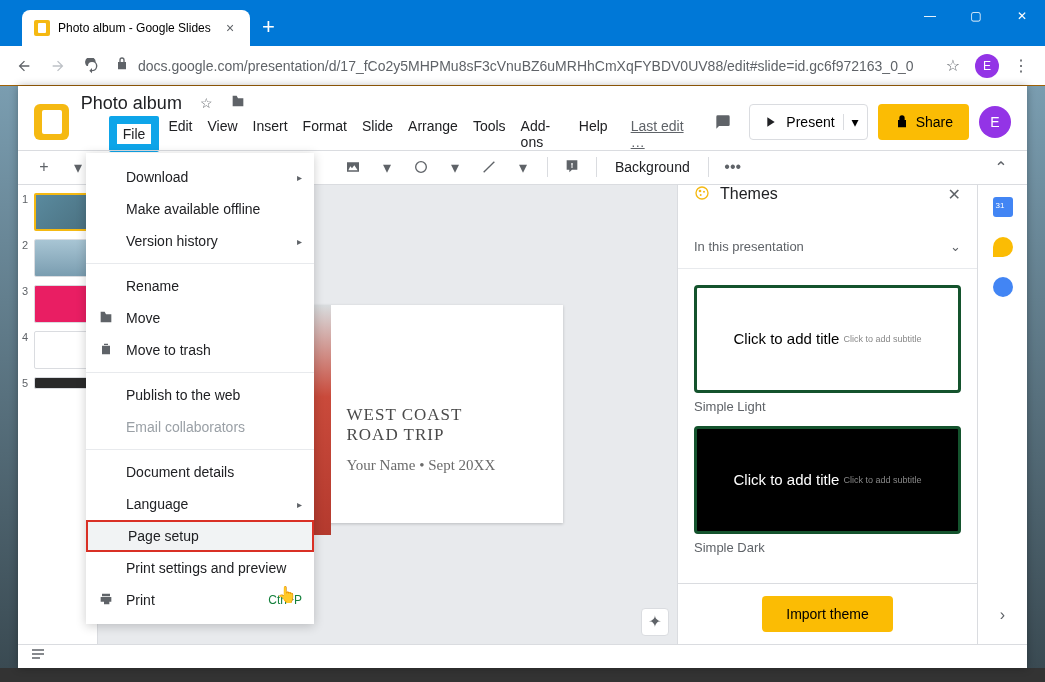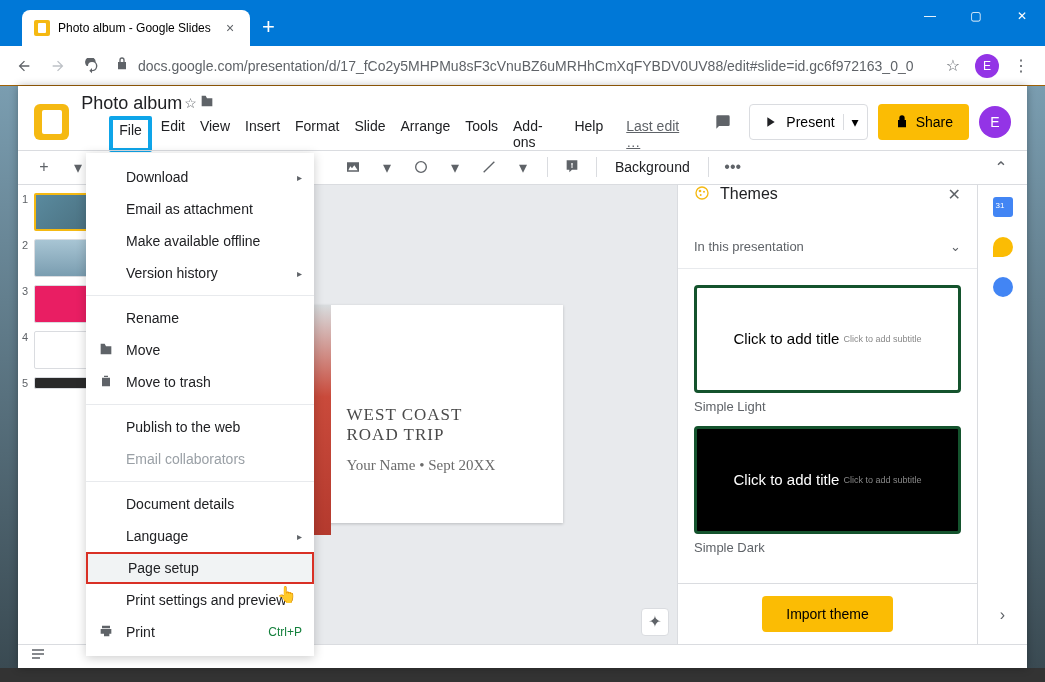--- a/index.html
+++ b/index.html
@@ -16,27 +16,27 @@
 .addressbar { height: 40px; background: #fff; display: flex; align-items: center; padding: 0 12px; gap: 10px; border-bottom: 1px solid #a16207; }
 .navbtn { width: 24px; height: 24px; display: flex; align-items: center; justify-content: center; color: #5f6368; }
 .navbtn.disabled { color: #bdc1c6; }
 .url { flex: 1; font-size: 14px; color: #5f6368; display: flex; align-items: center; gap: 8px; }
 .avatar { width: 24px; height: 24px; border-radius: 50%; background: #9334E6; color: #fff; display: flex; align-items: center; justify-content: center; font-size: 12px; }
 .appframe { position: absolute; top: 86px; left: 18px; right: 18px; bottom: 14px; background: #fff; box-shadow: 0 0 8px rgba(0,0,0,0.3); display: flex; flex-direction: column; }
 .appheader { height: 64px; display: flex; align-items: center; padding: 8px 16px 0; gap: 12px; }
 .applogo { width: 36px; height: 36px; background: #F5B912; border-radius: 6px; position: relative; }
 .applogo::after { content: ''; position: absolute; left: 8px; top: 6px; width: 20px; height: 24px; background: #fff; border-radius: 2px; }
 .docinfo { display: flex; flex-direction: column; gap: 2px; }
-.doctitle-row { display: flex; align-items: center; gap: 2px; }
+.doctitle-row { display: flex; align-items: center; gap: 18px; }
 .doctitle { font-size: 18px; color: #202124; }
 .docstar { color: #5f6368; font-size: 14px; }
 .docmove { color: #5f6368; }
 .menubar { display: flex; gap: 3px; font-size: 14px; color: #202124; }
 .menuitem { padding: 2px 6px; cursor: pointer; }
-.menuitem.active { border: 4px solid #0ea5e9; border-radius: 2px; margin-left: 28px; }
+.menuitem.active { border: 8px solid #0ea5e9; border-radius: 2px; margin-left: 28px; }
 .menuitem.lastedit { text-decoration: underline; color: #5f6368; margin-left: 8px; }
 .headerright { margin-left: auto; display: flex; align-items: center; gap: 10px; }
 .commentbtn { width: 32px; height: 32px; display: flex; align-items: center; justify-content: center; color: #5f6368; }
 .presentbtn { height: 36px; border: 1px solid #dadce0; border-radius: 4px; display: flex; align-items: center; padding: 0 8px 0 12px; gap: 8px; font-size: 14px; }
 .presentdrop { border-left: 1px solid #dadce0; padding-left: 8px; }
 .sharebtn { height: 36px; background: #FBBC04; border-radius: 4px; display: flex; align-items: center; padding: 0 16px; gap: 6px; font-size: 14px; font-weight: 500; }
 .appavatar { width: 32px; height: 32px; border-radius: 50%; background: #9334E6; color: #fff; display: flex; align-items: center; justify-content: center; font-size: 14px; }
 .toolrow { height: 40px; border-top: 1px solid #dadce0; border-bottom: 1px solid #dadce0; display: flex; align-items: center; padding: 0 12px; gap: 6px; }
 .toolbtn { width: 28px; height: 28px; display: flex; align-items: center; justify-content: center; color: #5f6368; border-radius: 4px; }
 .toolbg { font-size: 14px; color: #202124; padding: 0 8px; }
@@ -321,23 +321,20 @@
         </svg></div>
   </div>
 </div>
 
 <div class="filemenu">
   <div class="fmitem">
       <span>Download</span>
       <span class="fmarrow">▸</span>
     </div>
   <div class="fmitem">
-      <span>Email as attachment</span>
-    </div>
-  <div class="fmitem">
       <span>Make available offline</span>
     </div>
   <div class="fmitem">
       <span>Version history</span>
       <span class="fmarrow">▸</span>
     </div>
   <div class="fmsep"></div>
   <div class="fmitem">
       <span>Rename</span>
     </div>

